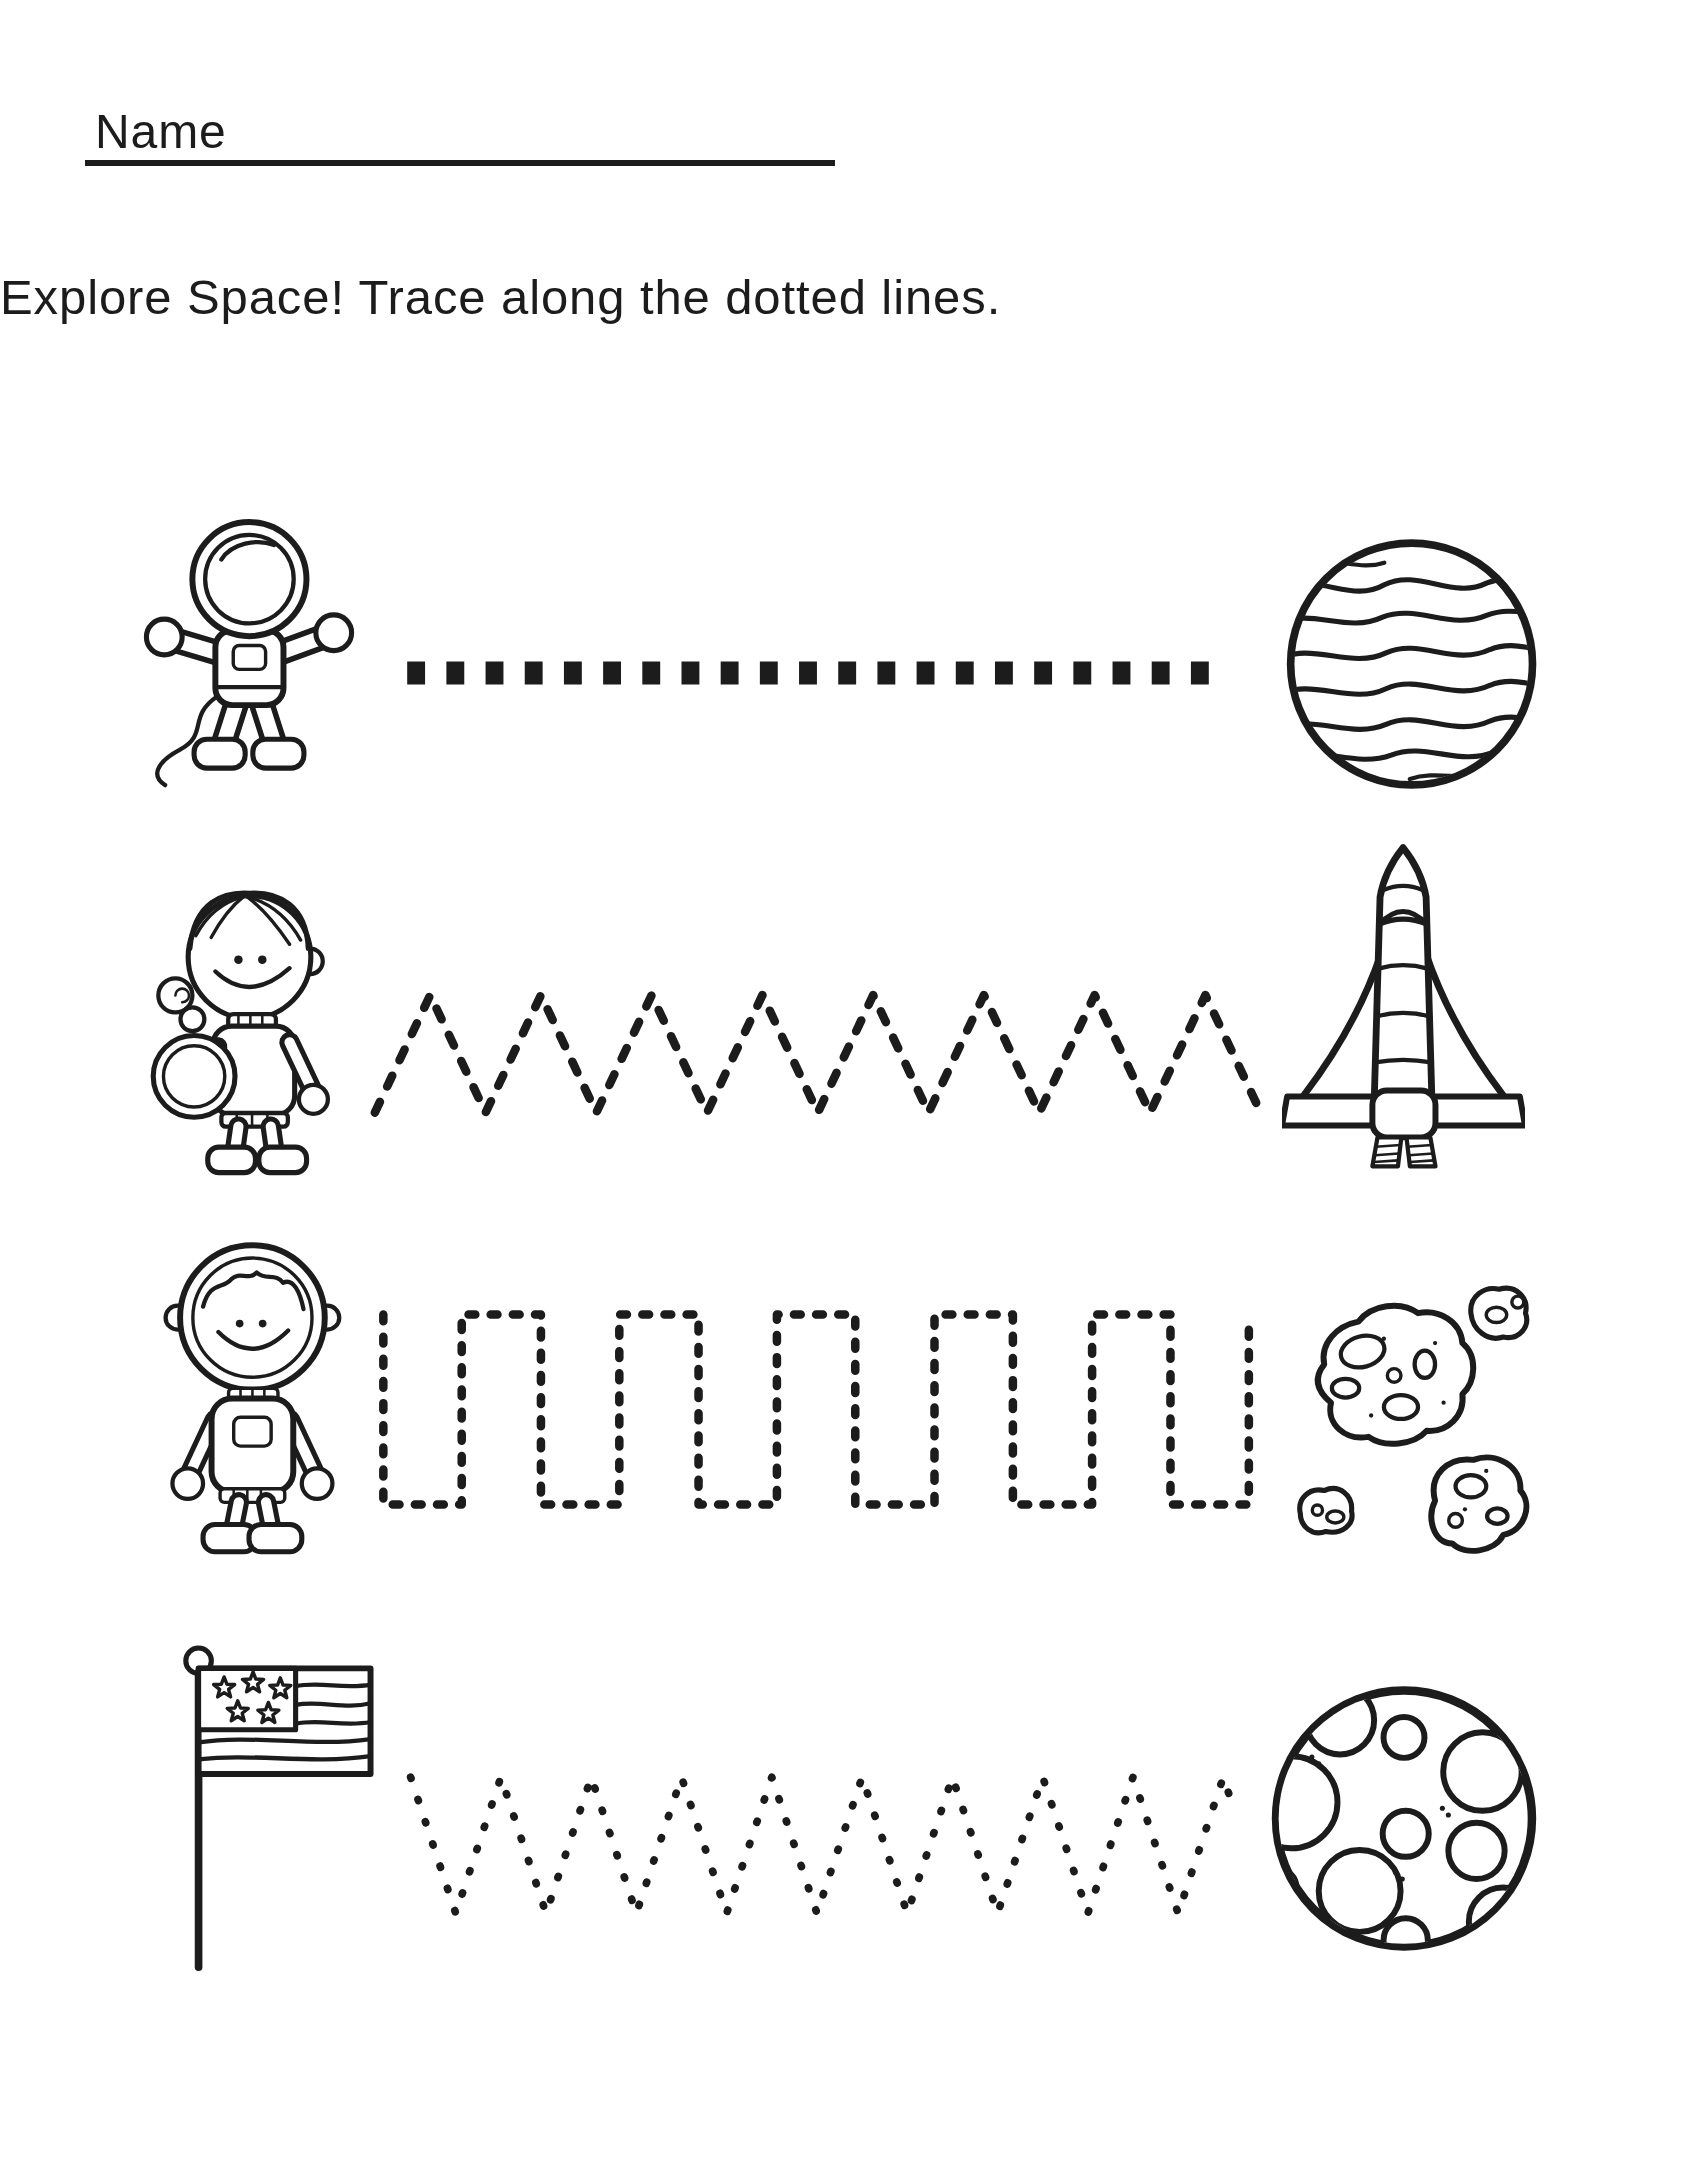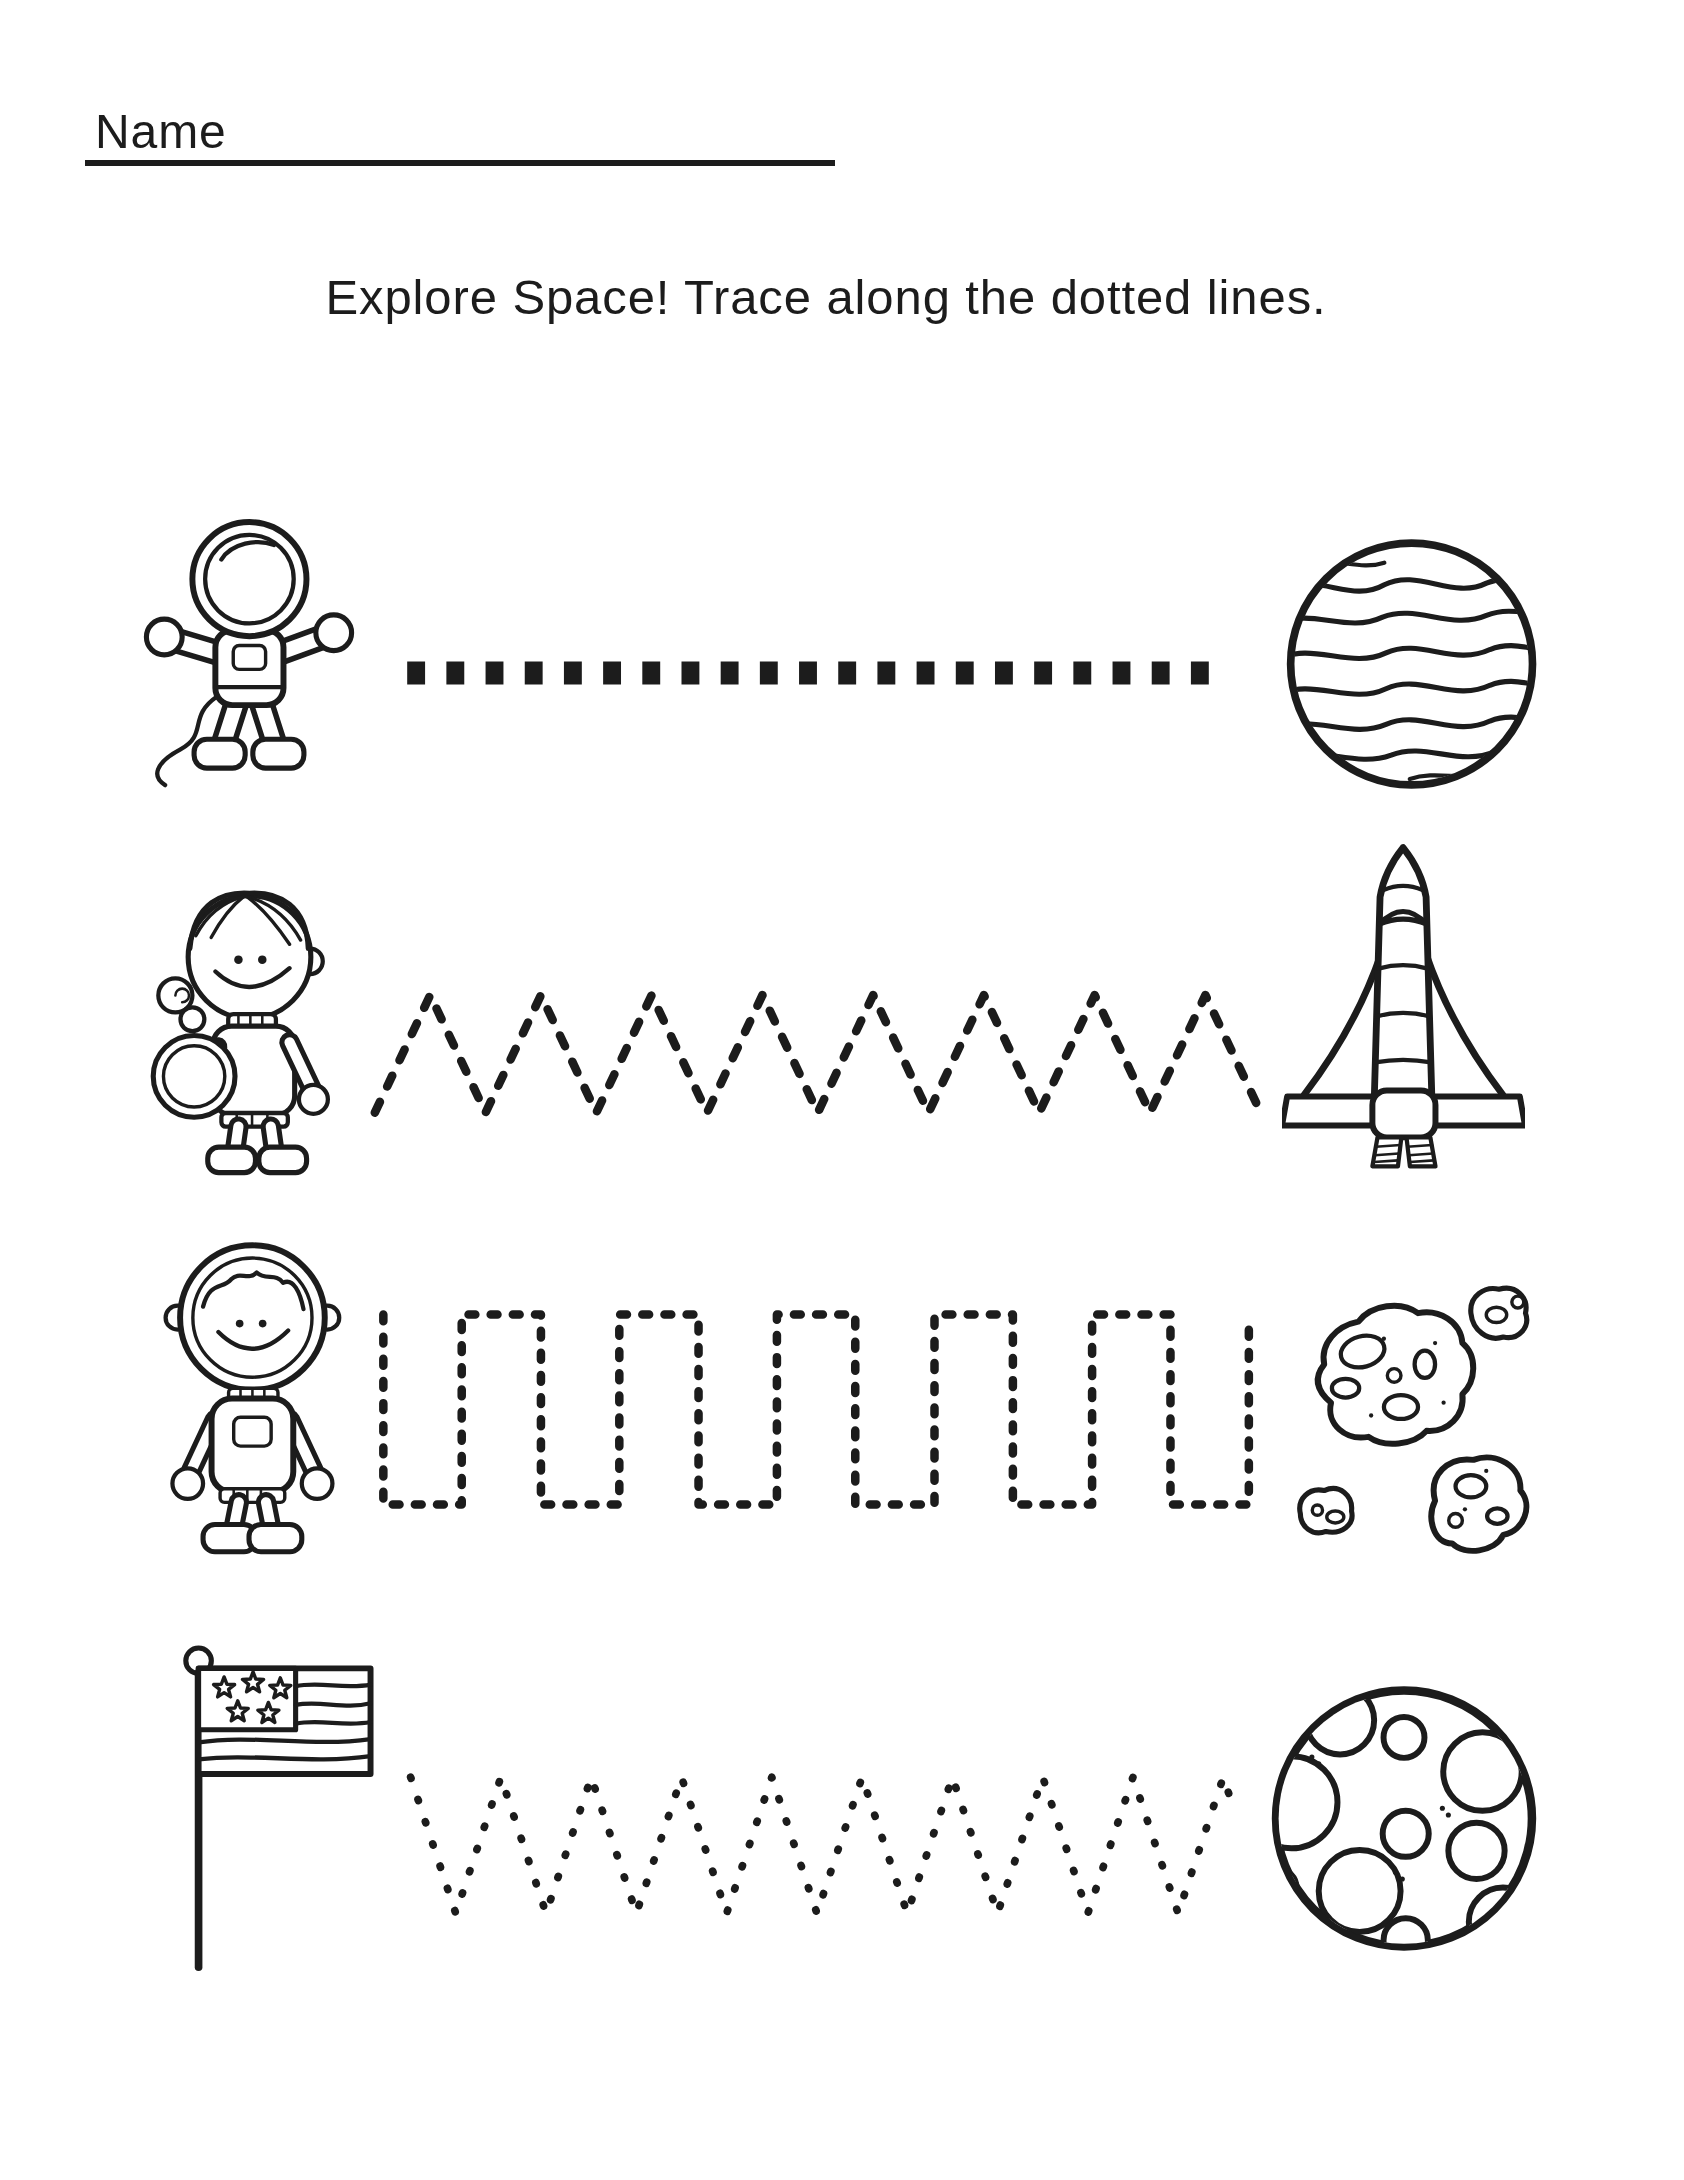--- a/index.html
+++ b/index.html
@@ -22,24 +22,23 @@
   .name-line{
     position:absolute;
     left:85px; top:160px;
     width:750px; height:0;
     border-top:6px solid currentColor;
   }
   .title{
     position:absolute;
     left:0; top:269px;
     width:1628px;
-    text-align:center;
+    text-align:left;
     font-size:49px;
     letter-spacing:0.9px;
-    padding-left:12px;
   }
   svg{display:block;}
   .trace{fill:none;stroke:currentColor;stroke-linejoin:round;}
   .ol{stroke:currentColor;fill:#ffffff;stroke-linecap:round;stroke-linejoin:round;}
   .ln{stroke:currentColor;fill:none;stroke-linecap:round;stroke-linejoin:round;}
   .wh{stroke:#ffffff;fill:none;stroke-linecap:round;}
   .dot{fill:currentColor;stroke:none;}
 </style>
 </head>
 <body>

